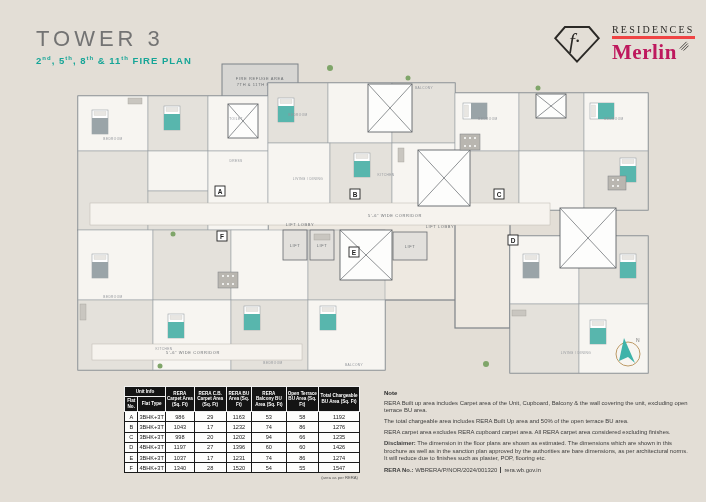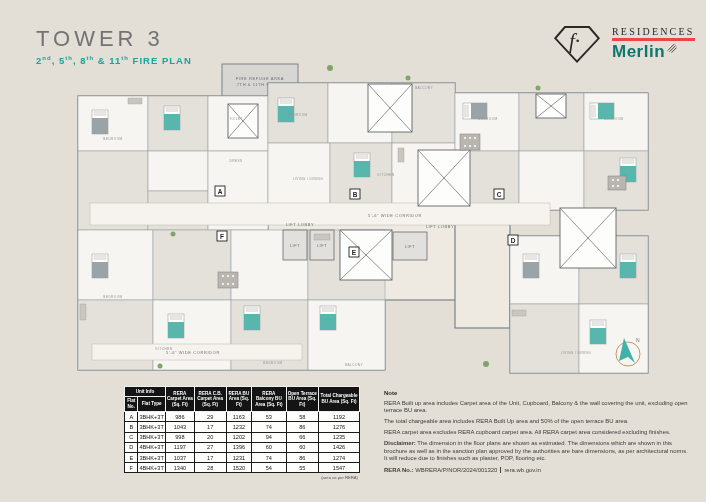--- a/index.html
+++ b/index.html
@@ -25,22 +25,22 @@
   
   .logo { position:absolute; left:548px; top:20px; width:145px; height:48px; display:flex; align-items:center; }
   .logo .gem { flex:0 0 58px; }
   .logo .wordmark { margin-left:6px; }
   .logo .brand-top {
     font-family:Liberation Serif, serif;
     font-size:10px; letter-spacing:2.2px; color:#2b2926;
     border-bottom:3px solid #ef4444; padding-bottom:1px;
   }
   .logo .brand-bottom {
-    font-size:17px; font-weight:bold; color:#0f766e; letter-spacing:.5px;
-    display:flex; align-items:flex-start; margin-top:1px;
+    font-size:21px; font-weight:bold; color:#be185d; letter-spacing:.5px;
+    display:flex; align-items:flex-start; margin-top:1px;font-family:Liberation Serif, serif;
   }
   .logo .wing { margin-left:2px; margin-top:1px; }
   
   .plan { position:absolute; left:68px; top:58px; width:590px; height:326px; }
   .plan svg { width:100%; height:100%; display:block; }
   .blk   { fill:#eee9e1; stroke:#7d8287; stroke-width:1.2; }
   .room  { fill:#f7f5f1; stroke:#9aa0a5; stroke-width:.6; }
   .room2 { fill:#e4e1db; stroke:#9aa0a5; stroke-width:.6; }
   .corr  { fill:#f6f3ee; stroke:#bdb9b1; stroke-width:.5; }
   .shaft { fill:#fdfdfc; stroke:#606468; stroke-width:.9; }

